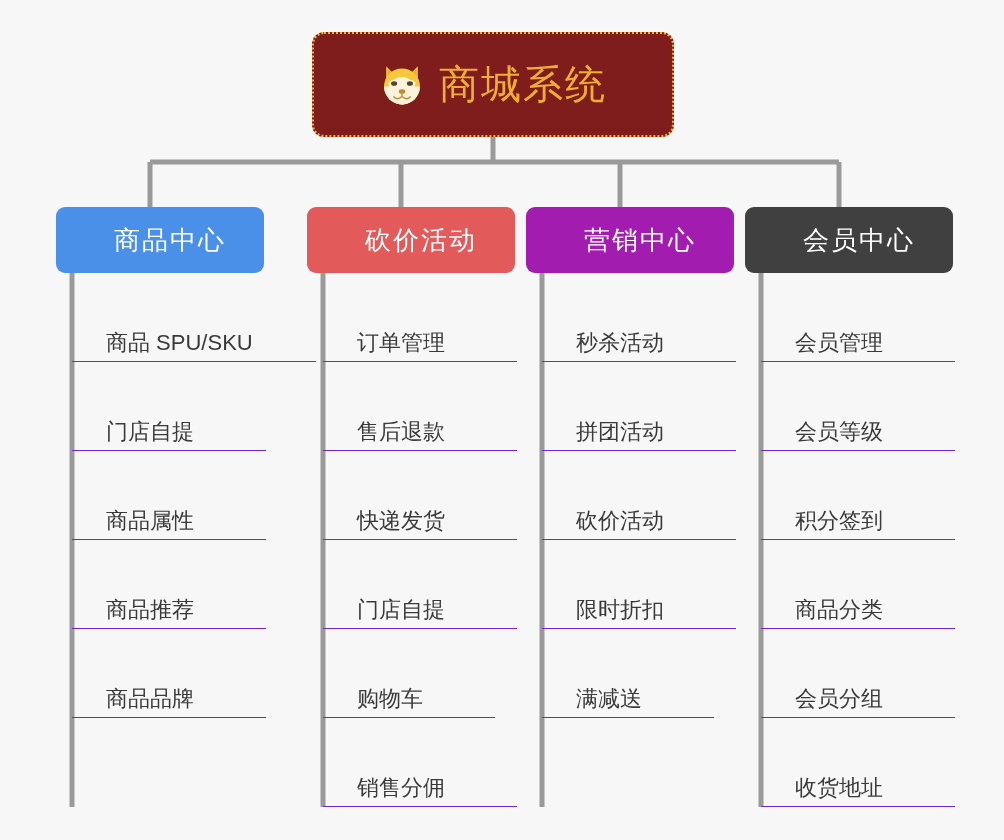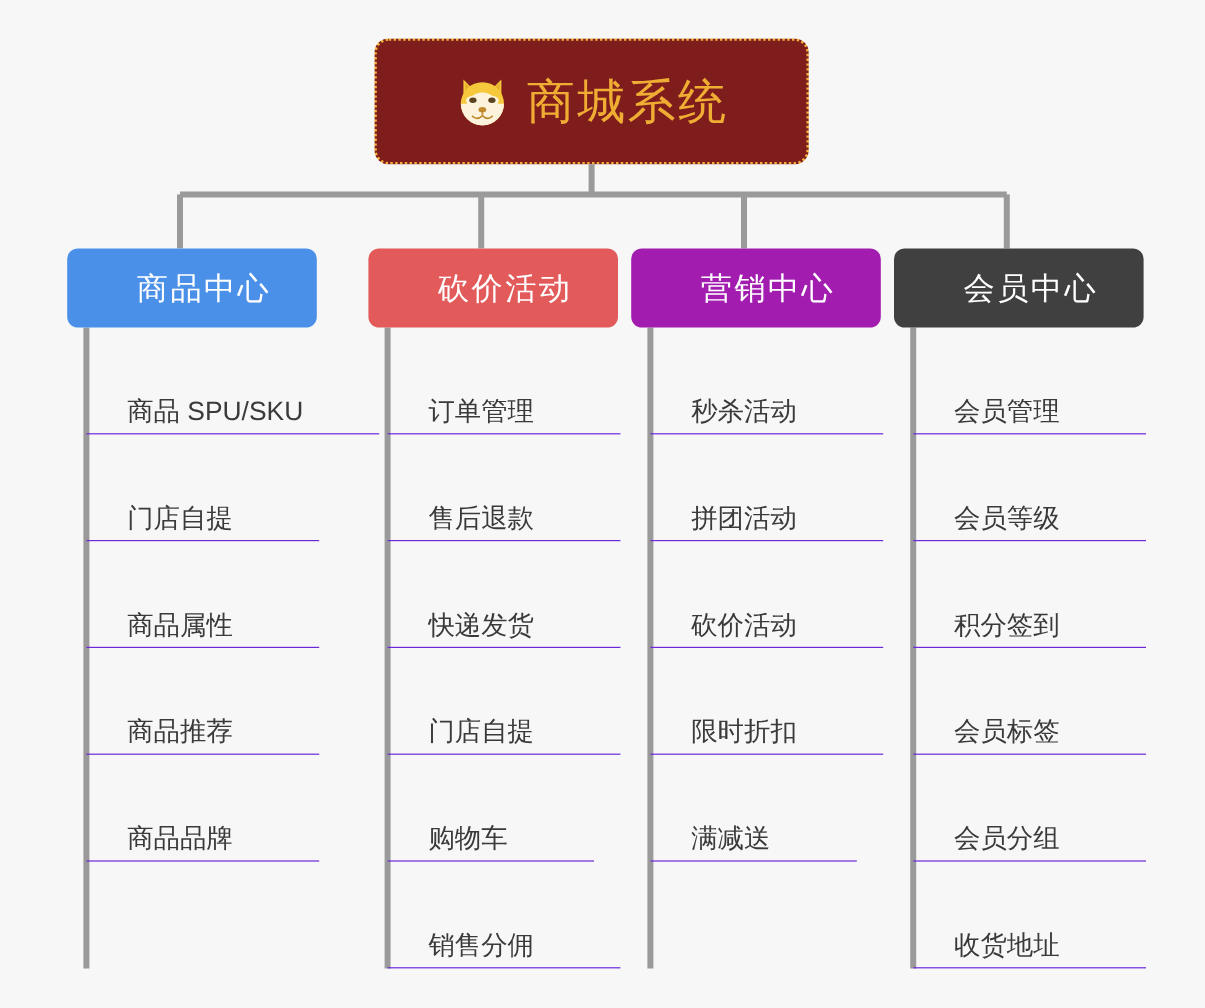--- a/index.html
+++ b/index.html
@@ -208,21 +208,21 @@
         <div class="leaf-item">
           <span class="leaf-label" style="width: 154px;">会员管理</span>
         </div>
         <div class="leaf-item">
           <span class="leaf-label" style="width: 154px;">会员等级</span>
         </div>
         <div class="leaf-item">
           <span class="leaf-label" style="width: 154px;">积分签到</span>
         </div>
         <div class="leaf-item">
-          <span class="leaf-label" style="width: 154px;">会员标签</span>
+          <span class="leaf-label" style="width: 154px;">商品分类</span>
         </div>
         <div class="leaf-item">
           <span class="leaf-label" style="width: 154px;">会员分组</span>
         </div>
         <div class="leaf-item">
           <span class="leaf-label" style="width: 154px;">收货地址</span>
         </div>
       </div>
     </div>
 

